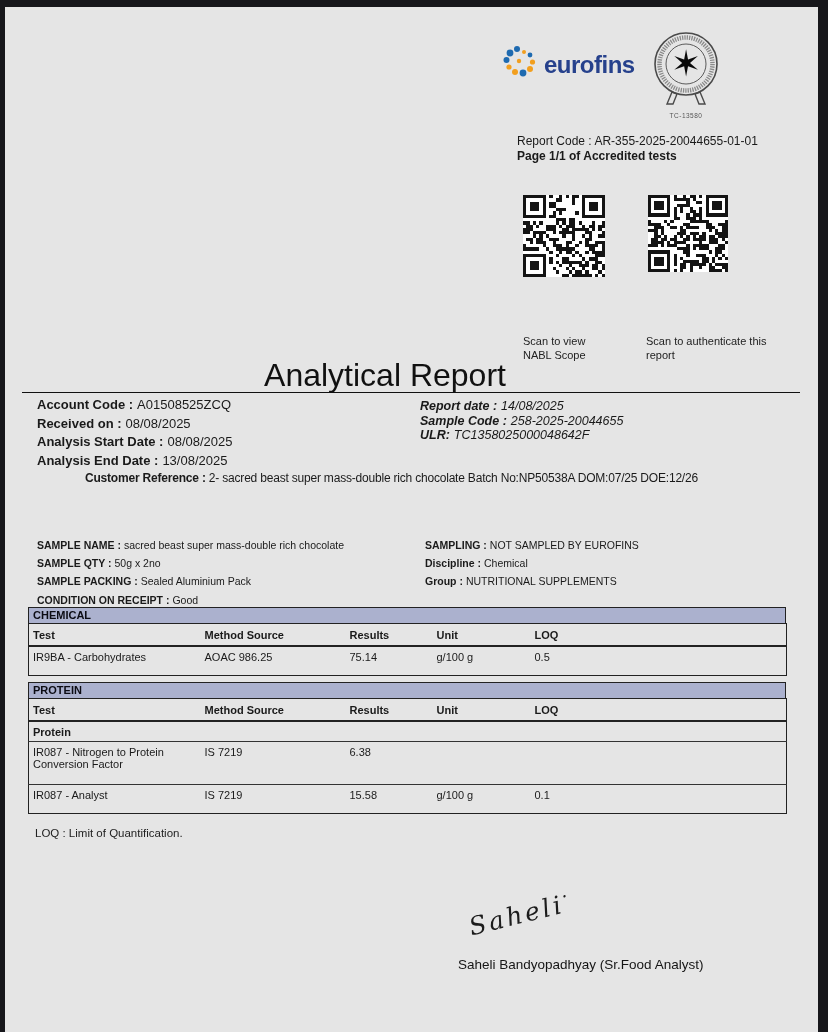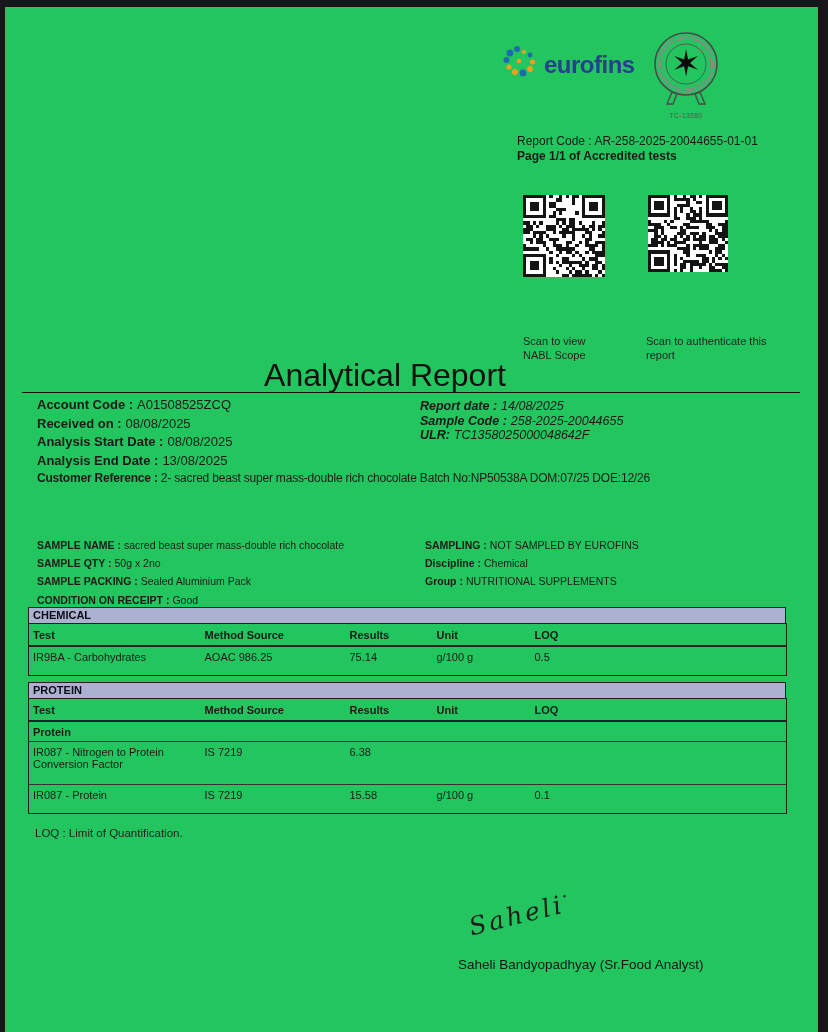--- a/index.html
+++ b/index.html
@@ -5,21 +5,21 @@
   html,body{margin:0;padding:0;}
   body{
     width:828px;height:1032px;position:relative;
     background:#17171b;
     font-family:"Liberation Sans", sans-serif;
     color:#1a1a1a;
     overflow:hidden;
   }
   .page{
     position:absolute;left:5px;top:7px;width:813px;height:1025px;
-    background:#22c55e;
+    background:#e5e5e5;
   }
   .abs{position:absolute;}
 
   
   .brand{left:497px;top:36px;display:flex;align-items:center;gap:6px;}
   .brand-word{font-size:24px;font-weight:bold;color:#26418c;letter-spacing:-0.5px;}
   .seal{left:639px;top:22px;width:84px;text-align:center;}
   .seal-caption{font-size:6.5px;color:#555;margin-top:1px;letter-spacing:0.5px;}
 
   .report-code-block{left:512px;top:127px;font-size:12px;line-height:15px;}
@@ -38,21 +38,21 @@
 
   .title{left:0;top:350px;width:760px;text-align:center;font-size:32px;color:#111;}
   .rule{left:17px;top:385px;width:778px;height:0;border-top:1.6px solid #111;}
 
   .info-left{left:32px;top:389px;font-size:13px;line-height:18.5px;}
   .info-right{left:415px;top:392px;font-size:12.5px;line-height:14.5px;font-style:italic;}
   .info-row .lbl{font-weight:bold;}
   .info-row .val{margin-left:4px;margin-top:8px;}
 
   .cust-ref{left:32px;top:464px;font-size:12px;letter-spacing:-0.2px;}
-  .cust-ref .lbl{font-weight:bold;}
+  .cust-ref .lbl{font-weight:bold;margin-left:48px;}
 
   .sample-left{left:32px;top:529px;font-size:10.5px;line-height:18.2px;}
   .sample-right{left:420px;top:529px;font-size:10.5px;line-height:18.2px;}
   .sample-row .lbl{font-weight:bold;}
   .sample-row .val{margin-left:3px;}
 
   
   .tablewrap{left:23px;width:758px;}
   .t-chem{top:600px;}
   .t-prot{top:675px;}
@@ -116,21 +116,21 @@
       <text x="39" y="47" font-size="36" text-anchor="middle" fill="#0a0a0a" font-family="DejaVu Sans, sans-serif">✶</text>
       <path d="M25 63 L20 75 L26 75 L30 65 Z" fill="none" stroke="#4a4a4a" stroke-width="1.4"></path>
       <path d="M53 63 L58 75 L52 75 L48 65 Z" fill="none" stroke="#4a4a4a" stroke-width="1.4"></path>
     </svg>
     <div class="seal-caption">TC-13580</div>
   </div>
 
   <div class="abs report-code-block">
     <div>
       <b>Report Code :</b>
-      <span>AR-258-2025-20044655-01-01</span>
+      <span>AR-355-2025-20044655-01-01</span>
     </div>
     <div style="font-weight:bold">Page 1/1 of Accredited tests</div>
   </div>
 
 
   <div class="abs qr qr1" id="qr-nabl"><svg viewBox="0 0 25 25" width="100%" height="100%" preserveAspectRatio="none" shape-rendering="crispEdges">
         <rect x="8" y="0" width="1" height="1" fill="#141414"></rect>
         <rect x="11" y="0" width="1" height="1" fill="#141414"></rect>
         <rect x="13" y="0" width="1" height="1" fill="#141414"></rect>
         <rect x="15" y="0" width="1" height="1" fill="#141414"></rect>
@@ -705,21 +705,21 @@
           <td colspan="5">Protein</td>
         </tr>
         <tr class="row-tall">
           <td>IR087 - Nitrogen to Protein Conversion Factor</td>
           <td>IS 7219</td>
           <td>6.38</td>
           <td></td>
           <td></td>
         </tr>
         <tr class="row-mid">
-          <td>IR087 - Protein</td>
+          <td>IR087 - Analyst</td>
           <td>IS 7219</td>
           <td>15.58</td>
           <td>g/100 g</td>
           <td>0.1</td>
         </tr>
       </tbody>
     </table>
   </div>
 
   <div class="abs loq-note">LOQ : Limit of Quantification.</div>

